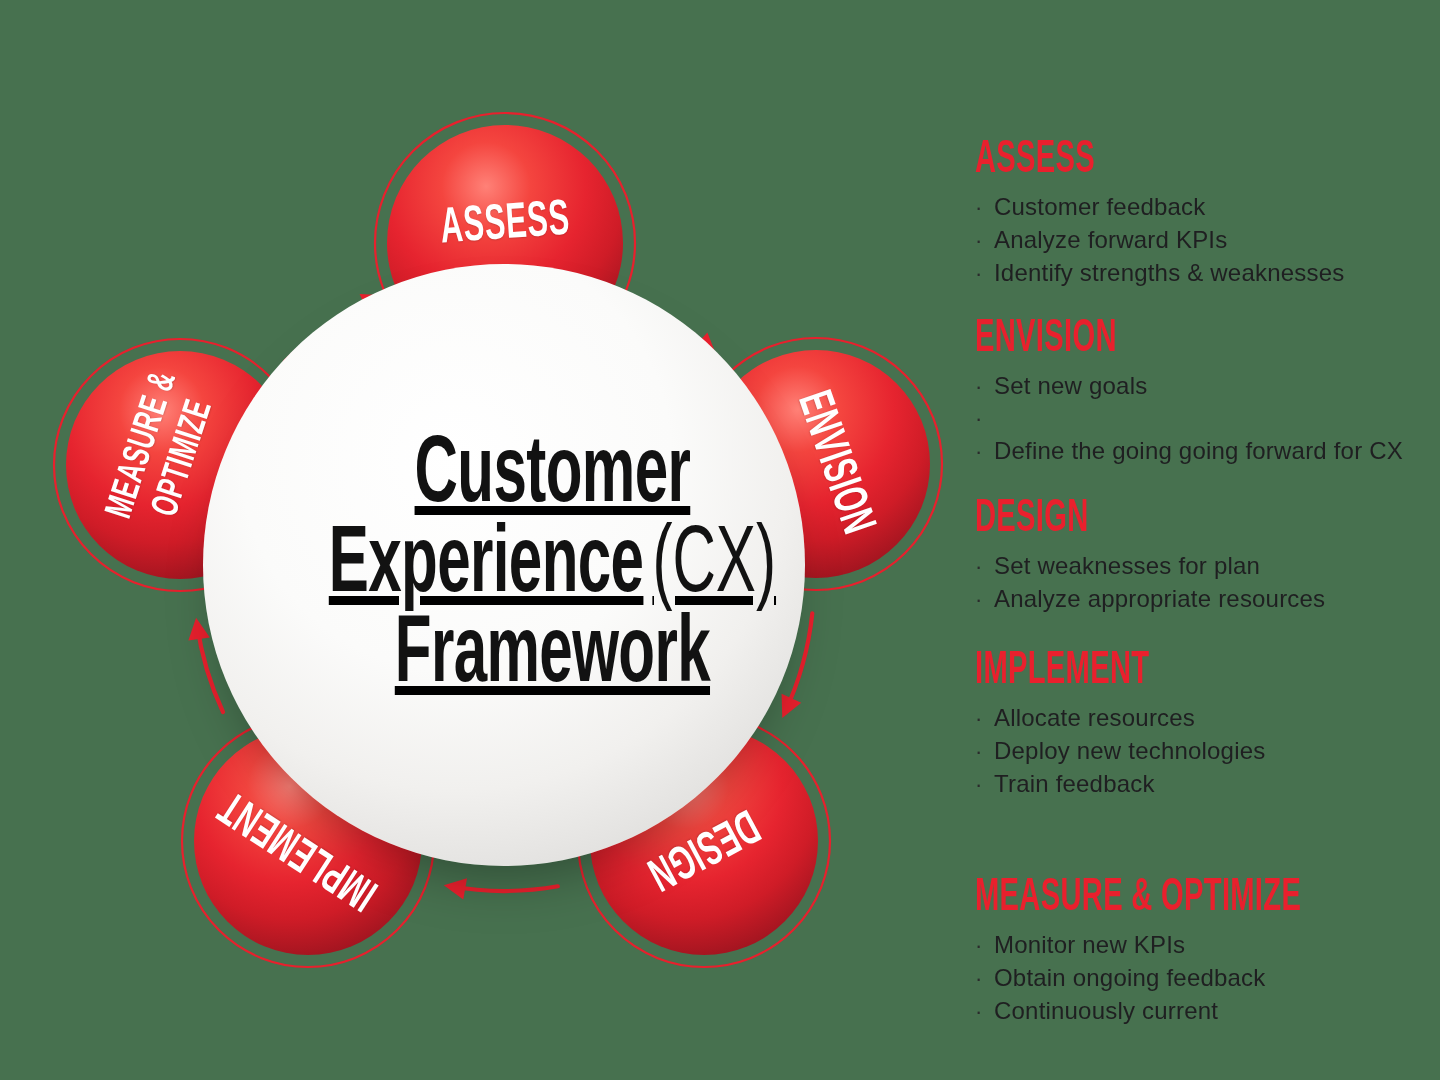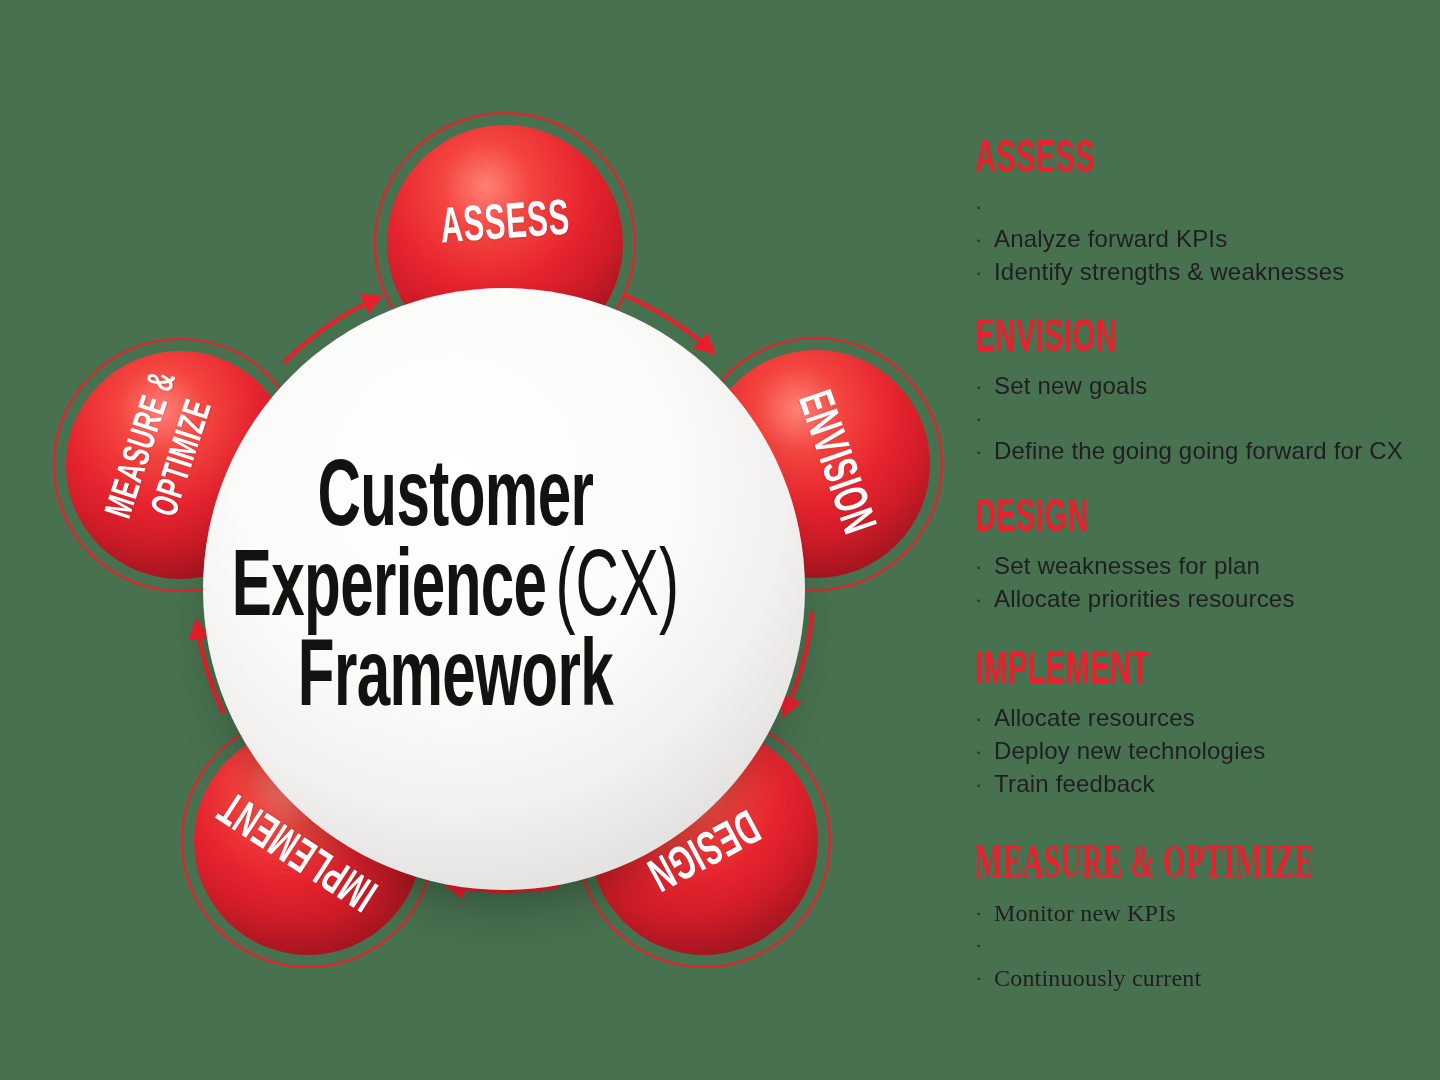--- a/index.html
+++ b/index.html
@@ -19,26 +19,26 @@
     background:radial-gradient(circle at 42% 26%,
       #ff8177 0%, #f4453f 20%, #e6242f 45%, #cf1c27 62%, #a31520 80%, #6e0d13 98%);
   }
   .sp-assess    { left:387px; top:125px; width:236px; height:236px; }
   .sp-envision  { left:702px; top:350px; width:228px; height:228px; }
   .sp-design    { left:590px; top:727px; width:228px; height:228px; }
   .sp-implement { left:194px; top:727px; width:228px; height:228px; }
   .sp-measure   { left:66px;  top:351px; width:228px; height:228px; }
 
   .center-circle {
-    position:absolute; left:203px; top:288px; width:602px; height:602px;
+    position:absolute; left:203px; top:264px; width:602px; height:602px;
     border-radius:50%; z-index:2;
     background:radial-gradient(circle at 42% 32%,
       #ffffff 0%, #fbfbfa 40%, #f1f0ee 62%, #e3e2e0 78%, #c9c8c6 100%);
     box-shadow:0 30px 55px -22px rgba(0,0,0,.35);
-    display:flex; align-items:center; justify-content:flex-end;
+    display:flex; align-items:center; justify-content:flex-start;text-decoration:underline;
   }
   .center-title {
     text-align:center; color:#121212; font-weight:700;
     font-size:94px; line-height:.96; letter-spacing:-1px;
     margin-top:-12px;
   }
   .center-title .tline { transform:scaleX(.64); transform-origin:center; white-space:nowrap; }
   .center-title .light { font-weight:400; letter-spacing:0; margin-left:14px; }
 
   .ball-label {
@@ -50,21 +50,21 @@
   .lbl-envision  { left:838px; top:462px; font-size:48px; transform:translate(-50%,-50%) rotate(71deg)  scaleX(.62); }
   .lbl-design    { left:704px; top:851px; font-size:48px; transform:translate(-50%,-50%) rotate(152deg) scaleX(.62); }
   .lbl-implement { left:297px; top:852px; font-size:47px; transform:translate(-50%,-50%) rotate(213deg) scaleX(.62); }
   .lbl-measure   { left:161px; top:451px; font-size:38px; line-height:1.14;
                    transform:translate(-50%,-50%) rotate(-72deg) scaleX(.64); }
 
   
   .details { position:absolute; left:975px; top:0; width:455px; z-index:4; }
   .section { position:absolute; left:0; width:455px; }
   .sec-0 { top:132px; } .sec-1 { top:311px; } .sec-2 { top:491px; }
-  .sec-3 { top:643px; } .sec-4 { top:838px;font-family:Liberation Serif, serif; }
+  .sec-3 { top:643px; } .sec-4 { top:870px; }
   .sec-heading {
     color:#e9202d; font-weight:700; font-size:47px; line-height:1;
     letter-spacing:.5px; white-space:nowrap;
     transform:scaleX(.62); transform-origin:left center;
   }
   .bullets { list-style:none; margin-top:12px; }
   .bullets li { display:flex; align-items:baseline; font-size:24px; line-height:32px; color:#1f1f21; }
   .bullets .dot { width:19px; flex:0 0 19px; color:#2a2a2c; font-size:22px; }
   .bullets .btext { letter-spacing:.2px; }
 </style>
@@ -118,20 +118,21 @@
     <div>OPTIMIZE</div>
   </div>
 
   <div class="details">
 
     <div class="section sec-0">
       <h2 class="sec-heading">ASSESS</h2>
       <ul class="bullets">
         <li>
             <span class="dot">·</span>
+            <span class="btext">Customer feedback</span>
           </li>
         <li>
             <span class="dot">·</span>
             <span class="btext">Analyze forward KPIs</span>
           </li>
         <li>
             <span class="dot">·</span>
             <span class="btext">Identify strengths &amp; weaknesses</span>
           </li>
       </ul>
@@ -156,21 +157,21 @@
 
     <div class="section sec-2">
       <h2 class="sec-heading">DESIGN</h2>
       <ul class="bullets">
         <li>
             <span class="dot">·</span>
             <span class="btext">Set weaknesses for plan</span>
           </li>
         <li>
             <span class="dot">·</span>
-            <span class="btext">Allocate priorities resources</span>
+            <span class="btext">Analyze appropriate resources</span>
           </li>
       </ul>
     </div>
 
     <div class="section sec-3">
       <h2 class="sec-heading">IMPLEMENT</h2>
       <ul class="bullets">
         <li>
             <span class="dot">·</span>
             <span class="btext">Allocate resources</span>
@@ -188,20 +189,21 @@
 
     <div class="section sec-4">
       <h2 class="sec-heading">MEASURE &amp; OPTIMIZE</h2>
       <ul class="bullets">
         <li>
             <span class="dot">·</span>
             <span class="btext">Monitor new KPIs</span>
           </li>
         <li>
             <span class="dot">·</span>
+            <span class="btext">Obtain ongoing feedback</span>
           </li>
         <li>
             <span class="dot">·</span>
             <span class="btext">Continuously current</span>
           </li>
       </ul>
     </div>
 
   </div>
 </div>

